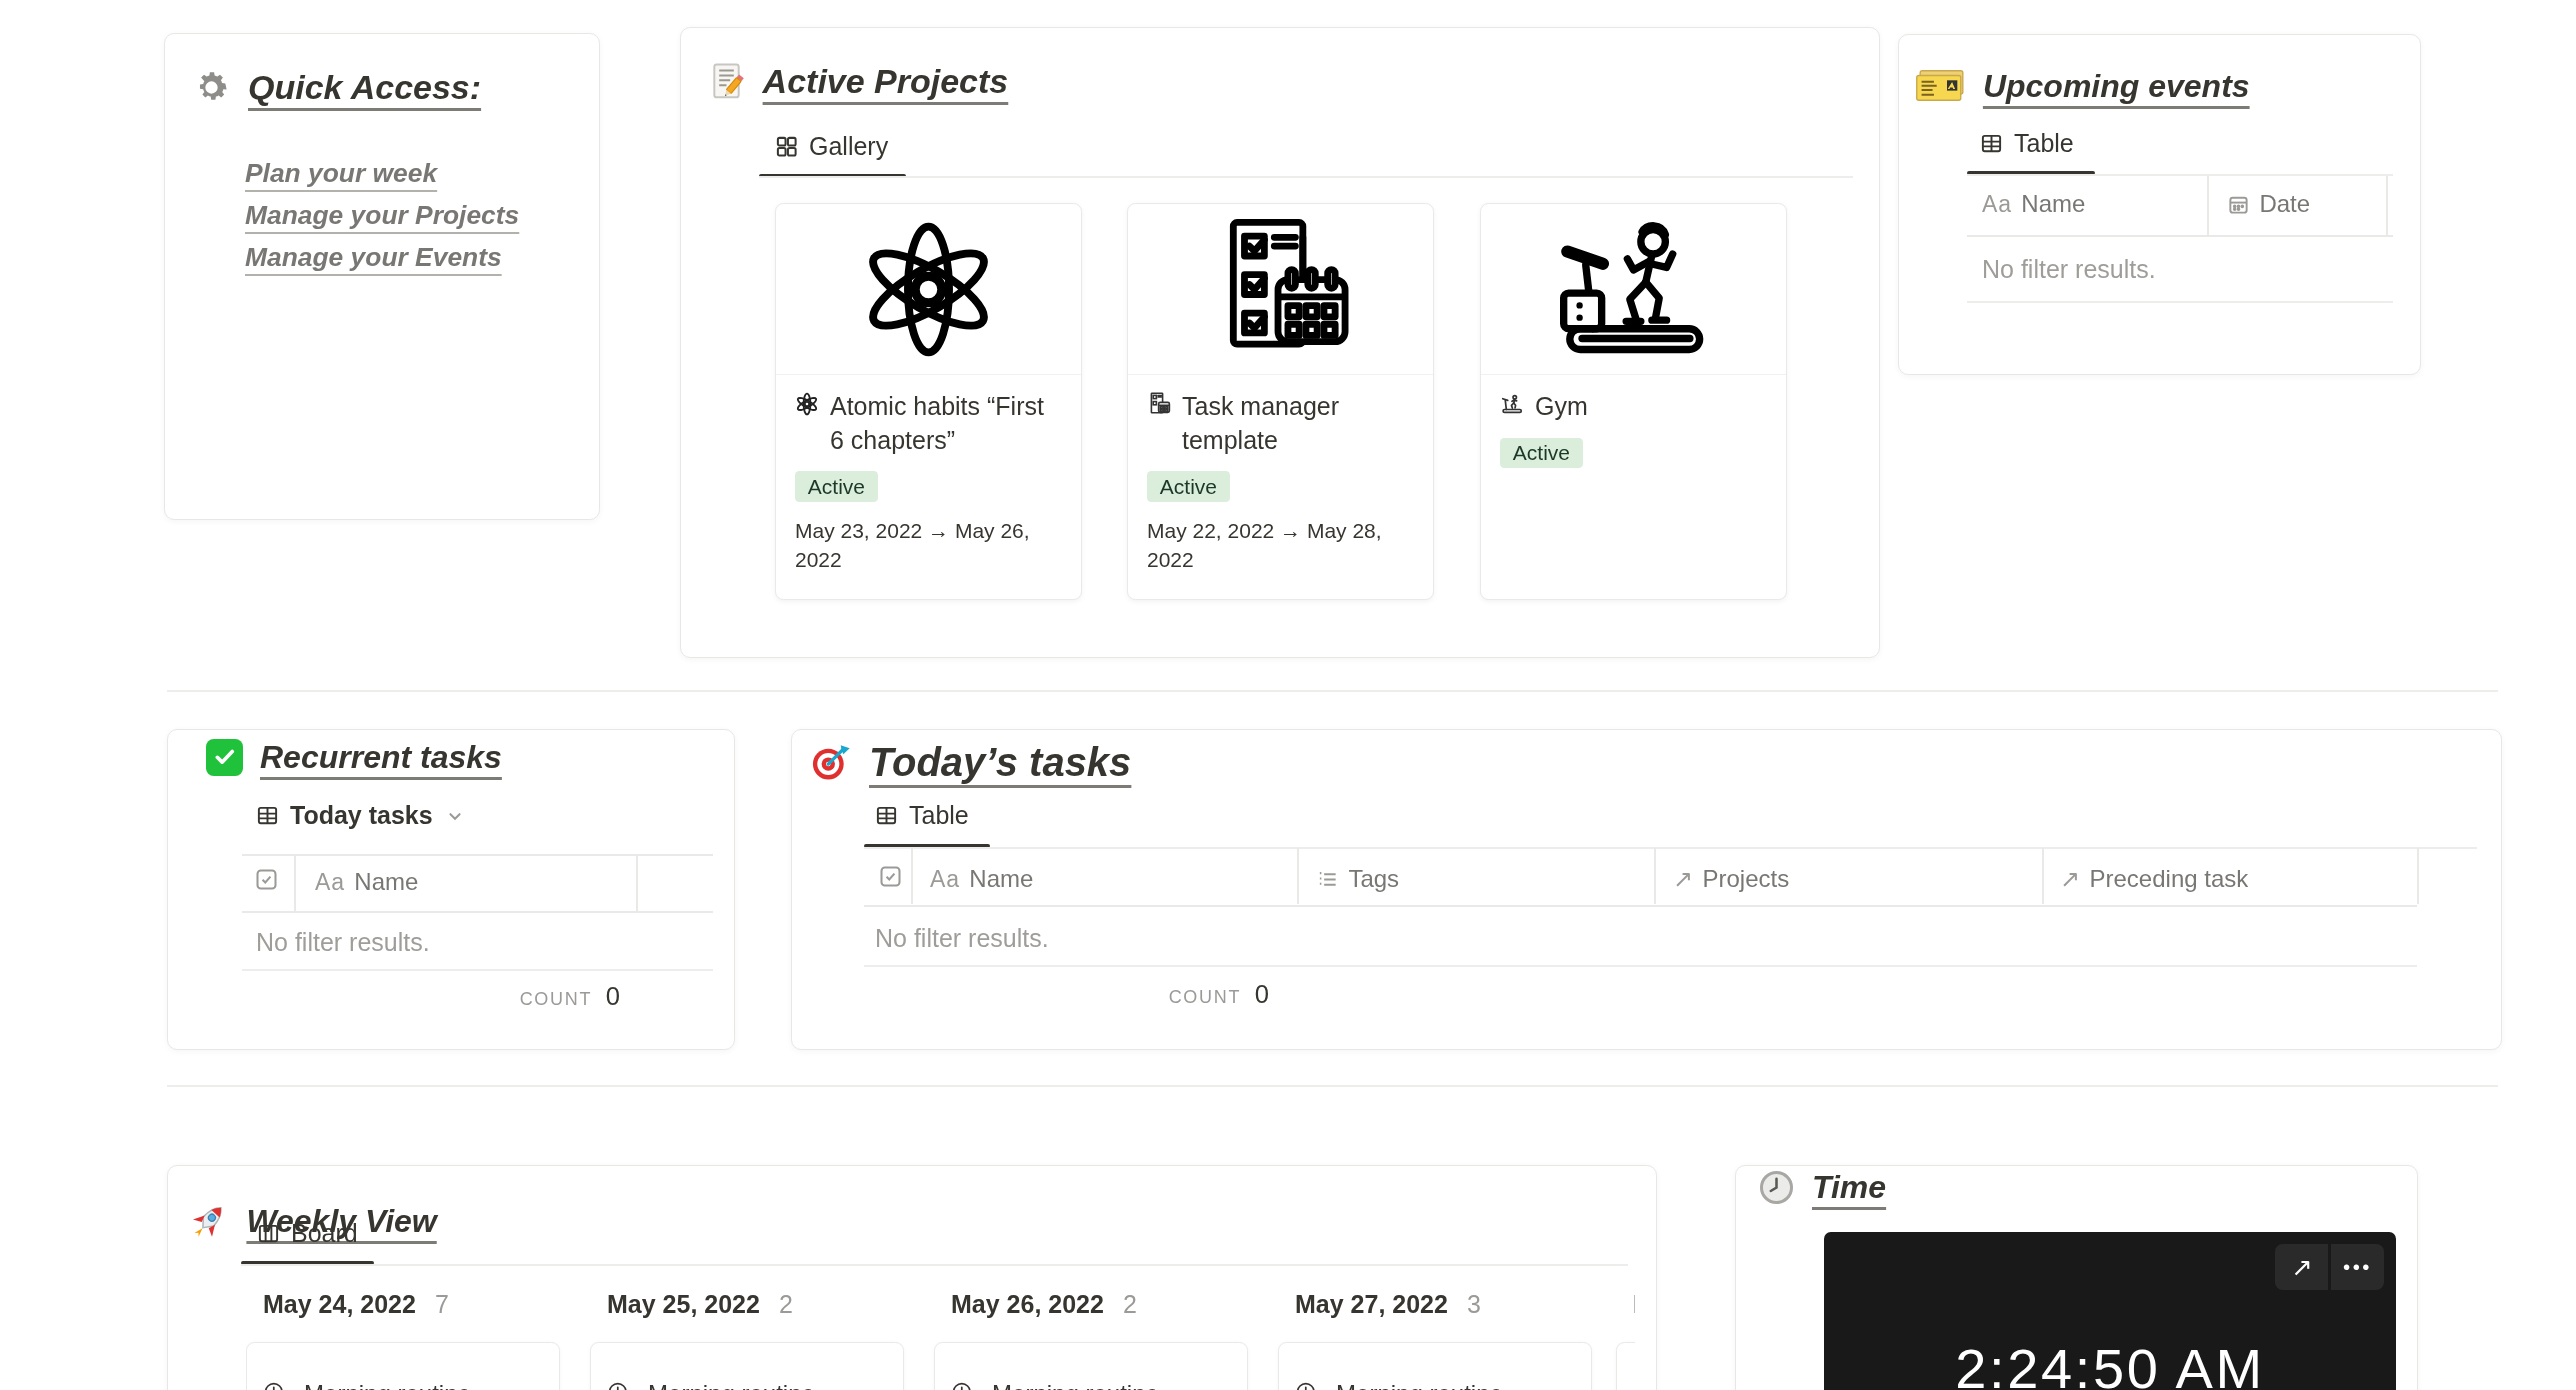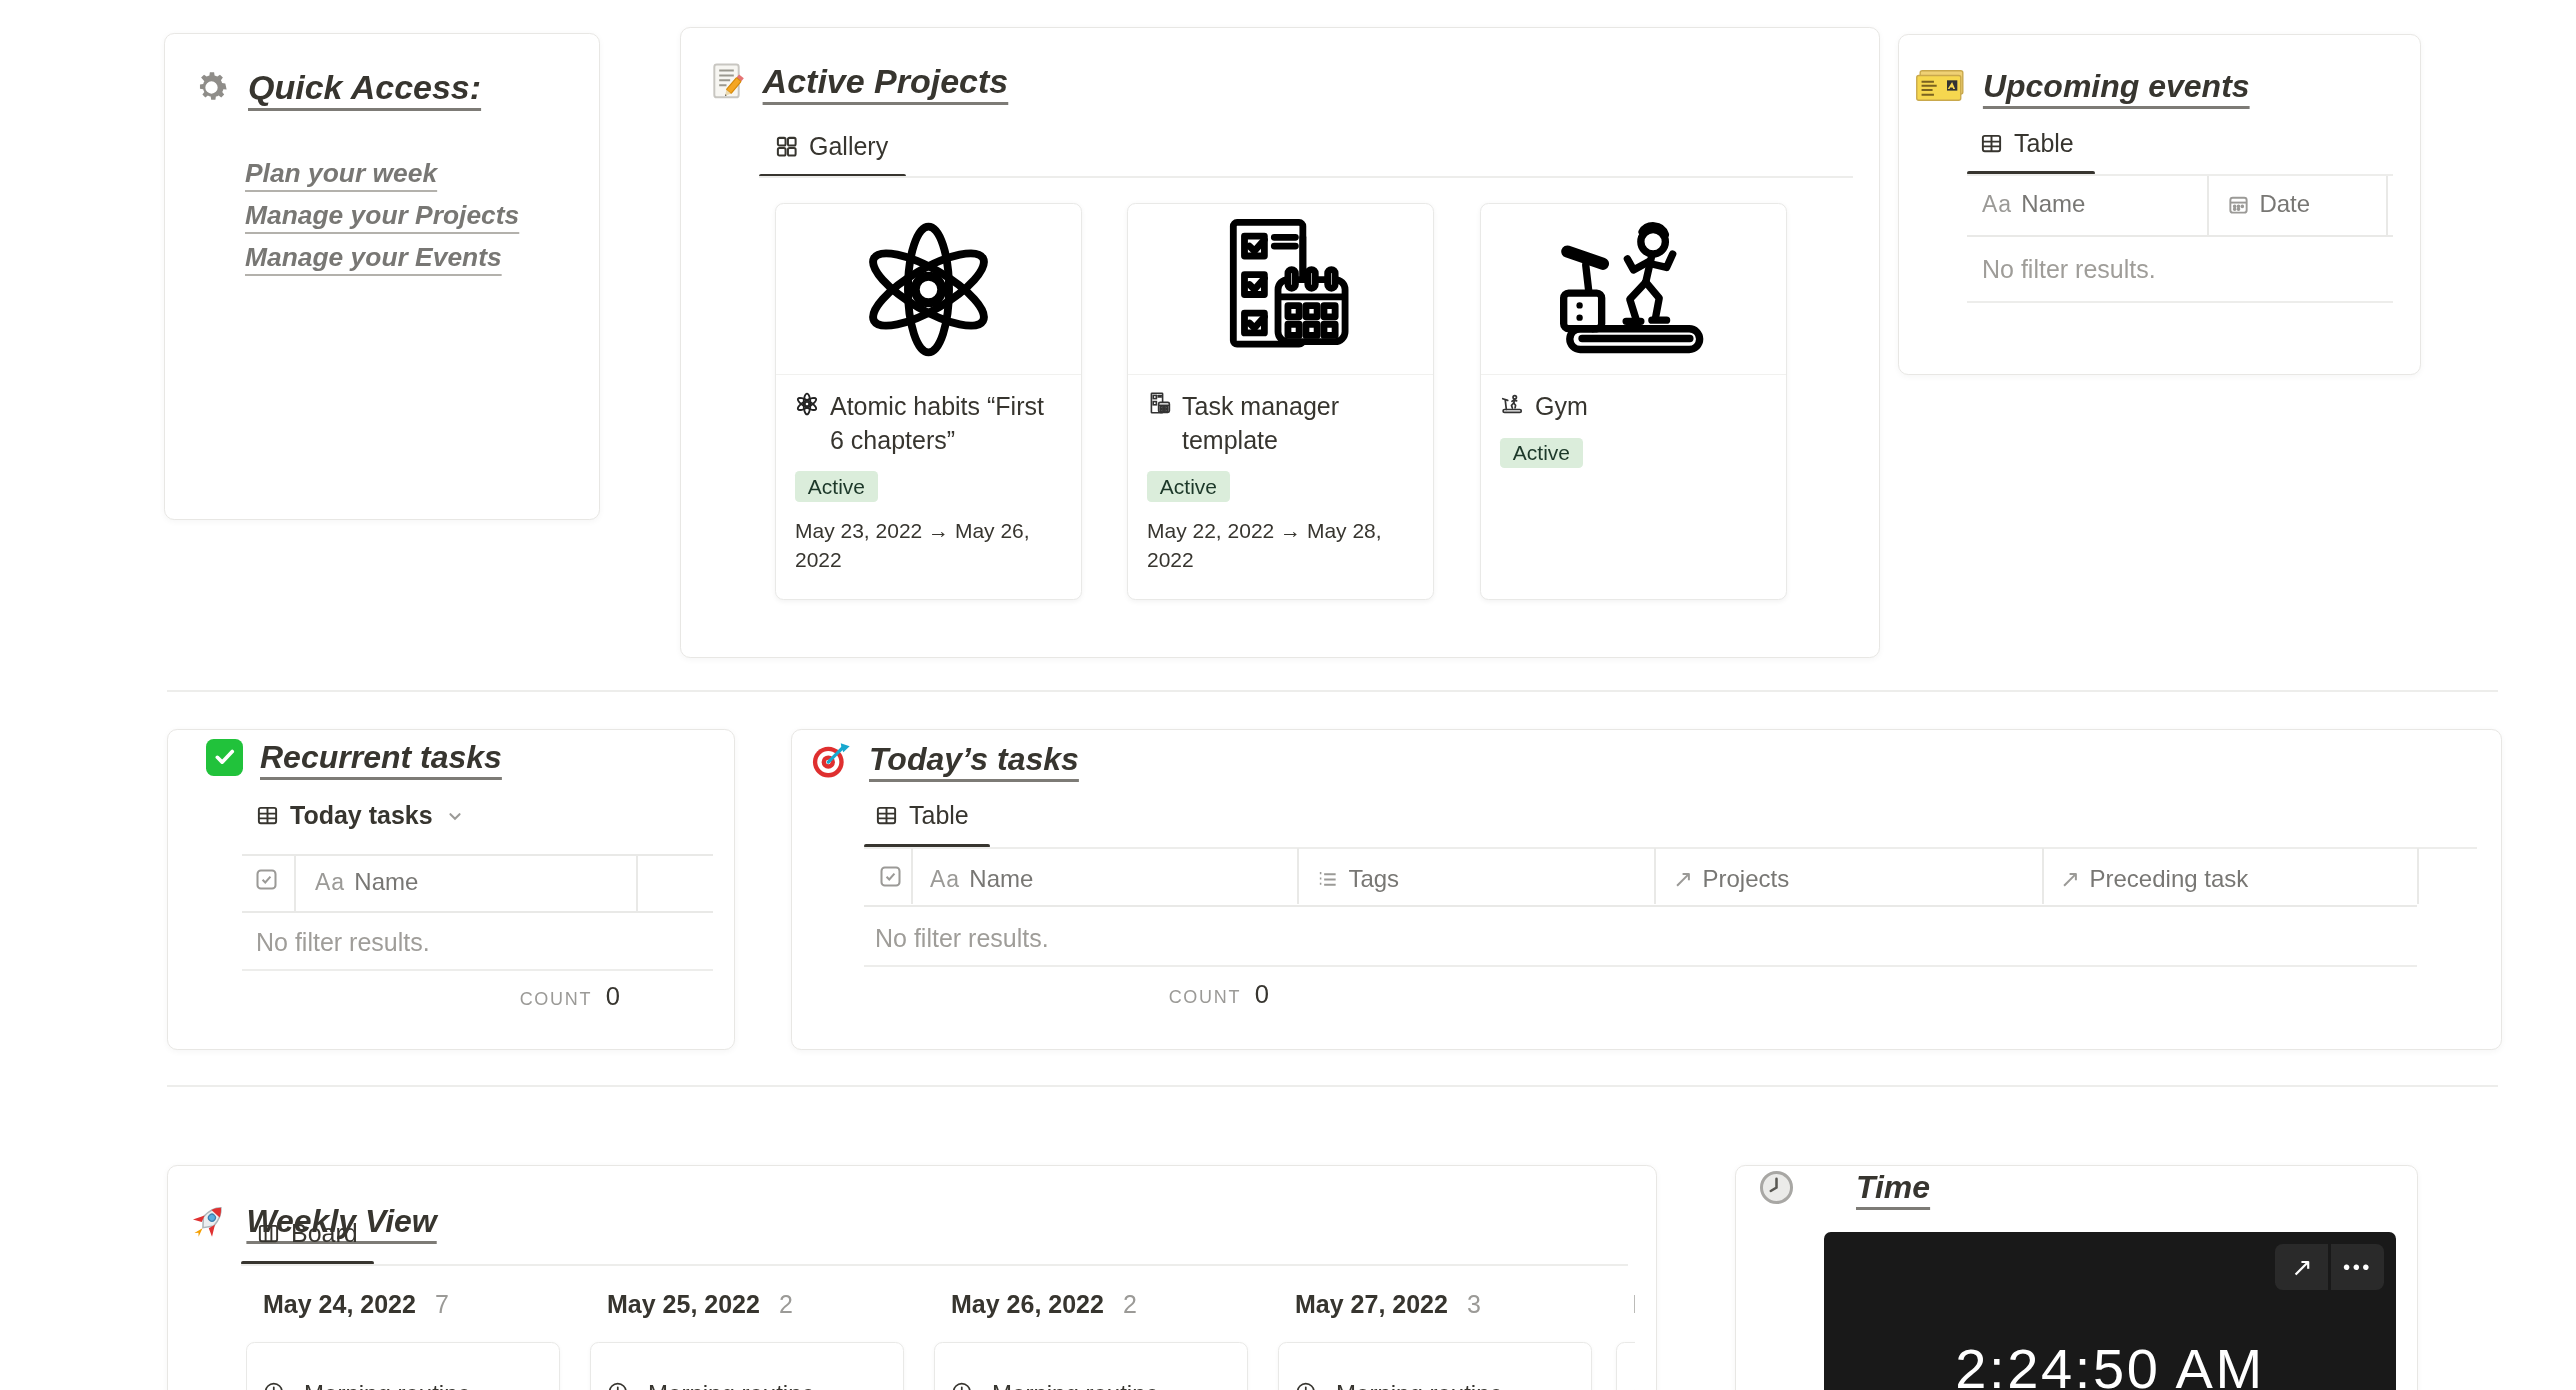--- a/index.html
+++ b/index.html
@@ -330,21 +330,21 @@
       <span>
         <svg width="41" height="41" viewBox="0 0 32 32">
             <circle cx="13.5" cy="18" r="12" fill="#df2f2f"></circle>
             <circle cx="13.5" cy="18" r="8.6" fill="#fff"></circle>
             <circle cx="13.5" cy="18" r="5.2" fill="#df2f2f"></circle>
             <circle cx="13.5" cy="18" r="1.8" fill="#fff"></circle>
             <path d="M13.5 18 25 6.5" stroke="#18a8cf" stroke-width="2.6" stroke-linecap="round"></path>
             <path d="M23.2 3.4l7 2.3-5 4.6-1.5-4z" fill="#18a8cf"></path>
           </svg>
       </span>
-      <span class="hd-ttl" style="font-size:32px;">Today’s tasks</span>
+      <span class="hd-ttl" style="font-size:40px;">Today’s tasks</span>
     </div>
     <div class="viewtab" style="left:83px;top:71px;">
       <span>
         <svg width="23" height="23" viewBox="0 0 24 24" fill="none" stroke="#37352f" stroke-width="2">
             <rect x="3" y="4" width="18" height="16" rx="2"></rect>
             <path d="M3 10h18M3 15h18M12 4v16"></path>
           </svg>
       </span>
       <span>Table</span>
     </div>
@@ -510,21 +510,21 @@
   </div>
 
   <div class="box" style="left:1735px;top:1165px;width:681px;height:256px;">
     <div class="heading" style="left:22px;top:3.4px;">
       <span>
         <svg width="37" height="37" viewBox="0 0 32 32">
             <circle cx="16" cy="16" r="13" fill="#ebebe9" stroke="#a8a7a4" stroke-width="2.6"></circle>
             <path d="M16 8.5V16l-5 3" stroke="#5a5954" stroke-width="2.2" fill="none" stroke-linecap="round"></path>
           </svg>
       </span>
-      <span class="hd-ttl" style="font-size:32px;margin-left:44px;">Time</span>
+      <span class="hd-ttl" style="font-size:32px;">Time</span>
     </div>
     <div id="clockwidget">
       <div class="wbtns">
         <div class="wbtn">
           <span class="openglyph">↗</span>
         </div>
         <div class="wbtn">
           <span class="dotsglyph">•••</span>
         </div>
       </div>

